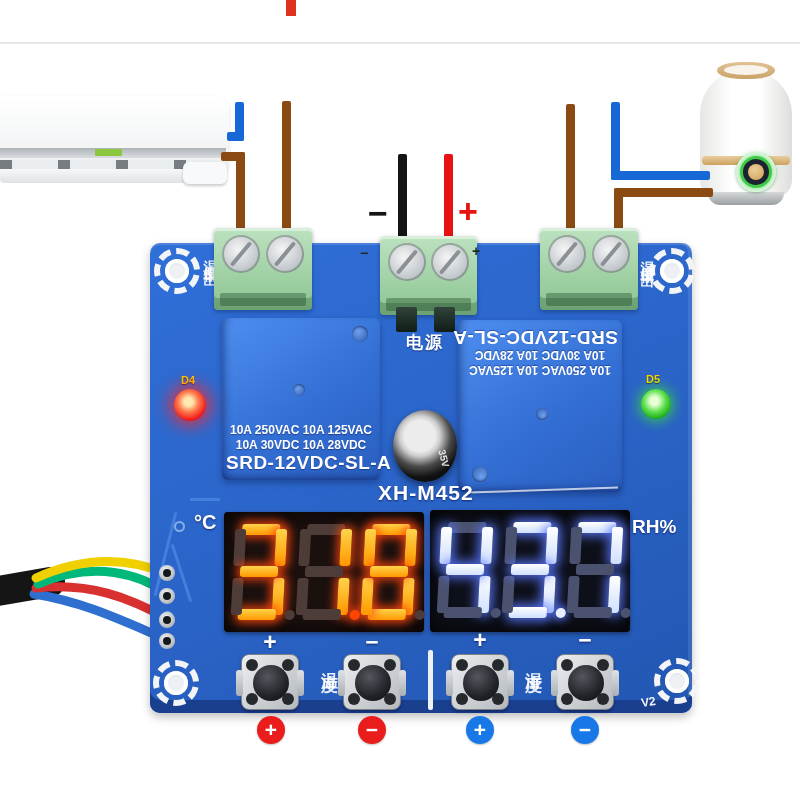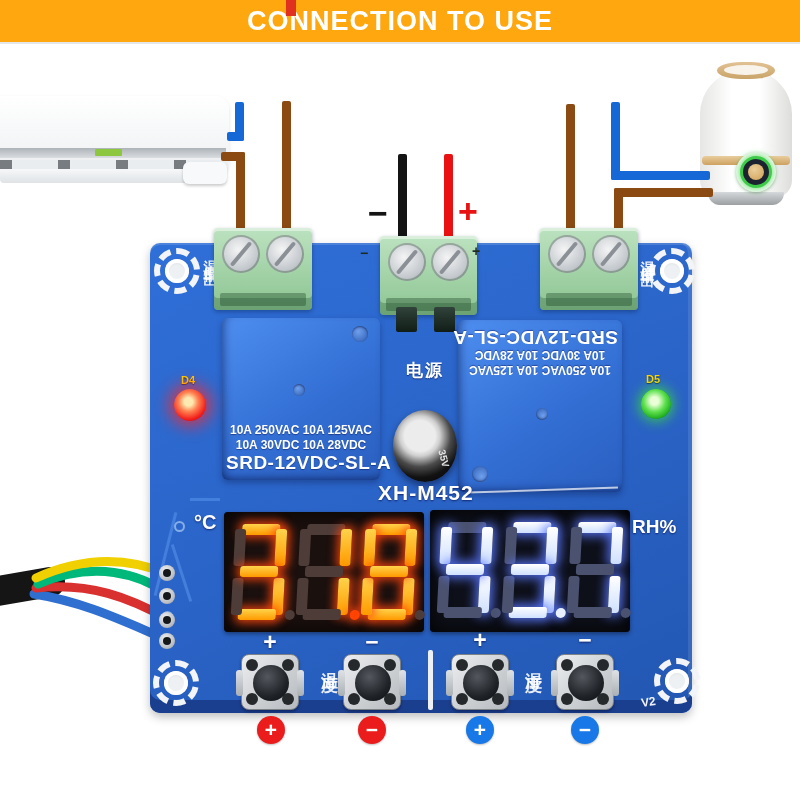--- a/index.html
+++ b/index.html
@@ -162,23 +162,20 @@
   
   .pad{position:absolute;width:16px;height:16px;border-radius:50%;
        background:radial-gradient(circle at 40% 35%,#f2f2f2,#b9bec4 65%,#8d9298);}
   .pad:after{content:"";position:absolute;left:4px;top:4px;width:8px;height:8px;border-radius:50%;background:#15181b;}
 </style>
 </head>
 <body>
 
 <div id="stage">
 
-  <div class="abs banner">
-    <div class="banner-title">CONNECTION TO USE</div>
-  </div>
   <div class="abs banner-accent"></div>
   <div class="abs banner-underline"></div>
 
   <div class="abs ac">
     <div class="abs ac-body"></div>
     <div class="abs ac-band"></div>
     <div class="abs ac-chip"></div>
     <div class="abs ac-louver"></div>
     <div class="abs ac-under"></div>
     <div class="abs ac-flap"></div>
@@ -250,21 +247,21 @@
     <div class="abs term" style="left:390px;top:-15px;width:98px;height:82px;">
       <div class="screw" style="left:8px;top:7px;"></div>
       <div class="screw" style="left:52px;top:7px;"></div>
       <div class="term-slot"></div>
     </div>
     <div class="abs pol-mini" style="left:210px;top:2px;">−</div>
     <div class="abs pol-mini" style="left:322px;top:0px;">+</div>
     <div class="term-hole" style="left:246px;top:64px;"></div>
     <div class="term-hole" style="left:284px;top:64px;"></div>
 
-    <div class="abs power-label" style="left:256px;top:88px;margin-top:28px;">电源</div>
+    <div class="abs power-label" style="left:256px;top:88px;">电源</div>
 
     <div class="abs relay" style="left:72px;top:75px;width:158px;height:162px;">
       <div class="relay-dimple" style="right:12px;top:8px;"></div>
       <div class="relay-dimple" style="left:71px;top:66px;width:12px;height:12px;"></div>
       <div class="relay-text">
         <div class="relay-line">10A 250VAC  10A 125VAC</div>
         <div class="relay-line">10A  30VDC  10A  28VDC</div>
         <div class="relay-model">SRD-12VDC-SL-A</div>
       </div>
     </div>

